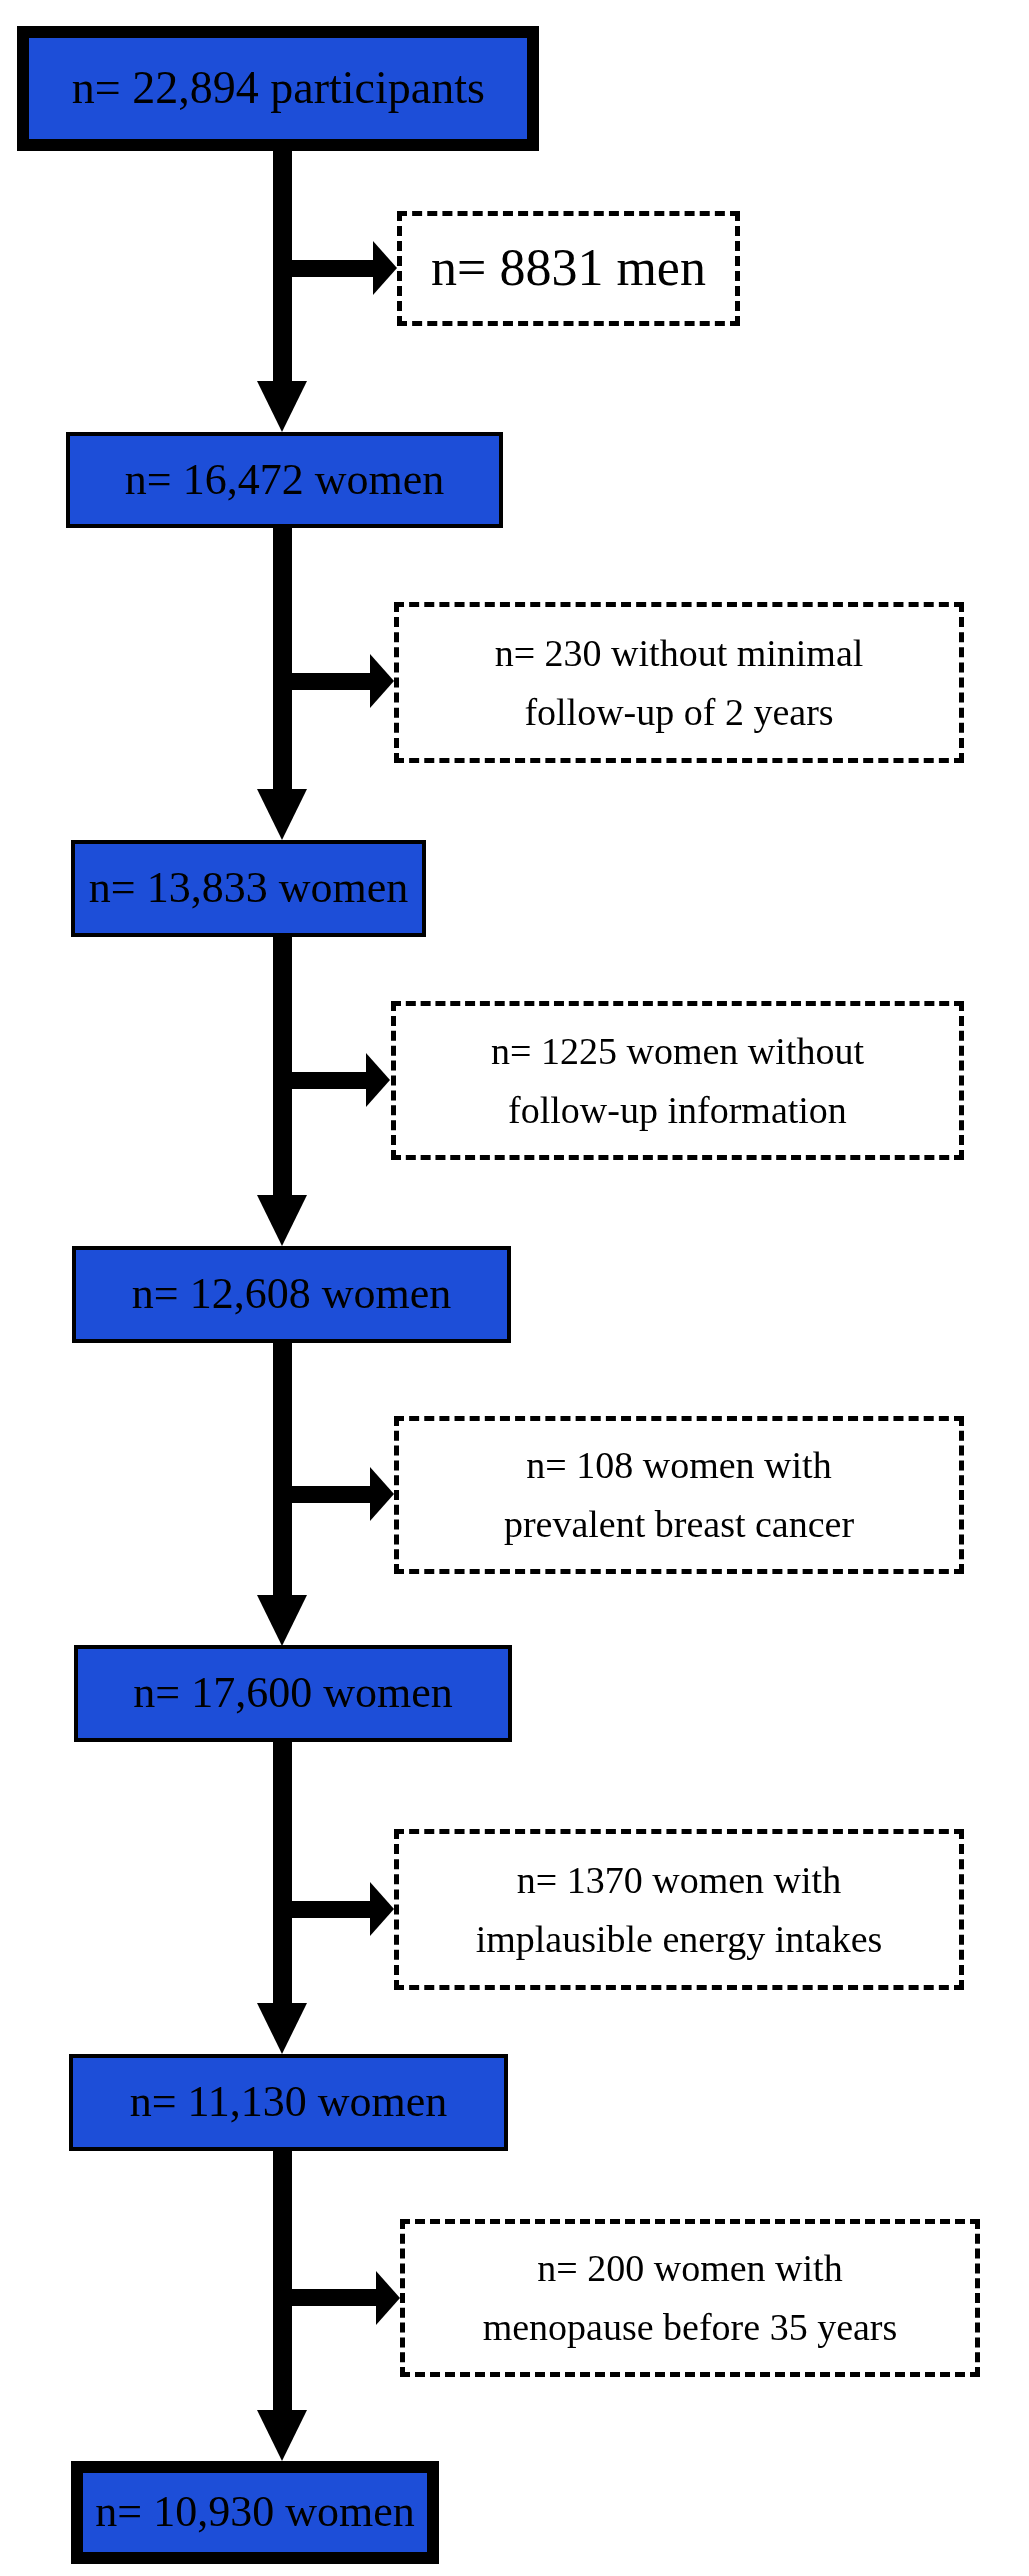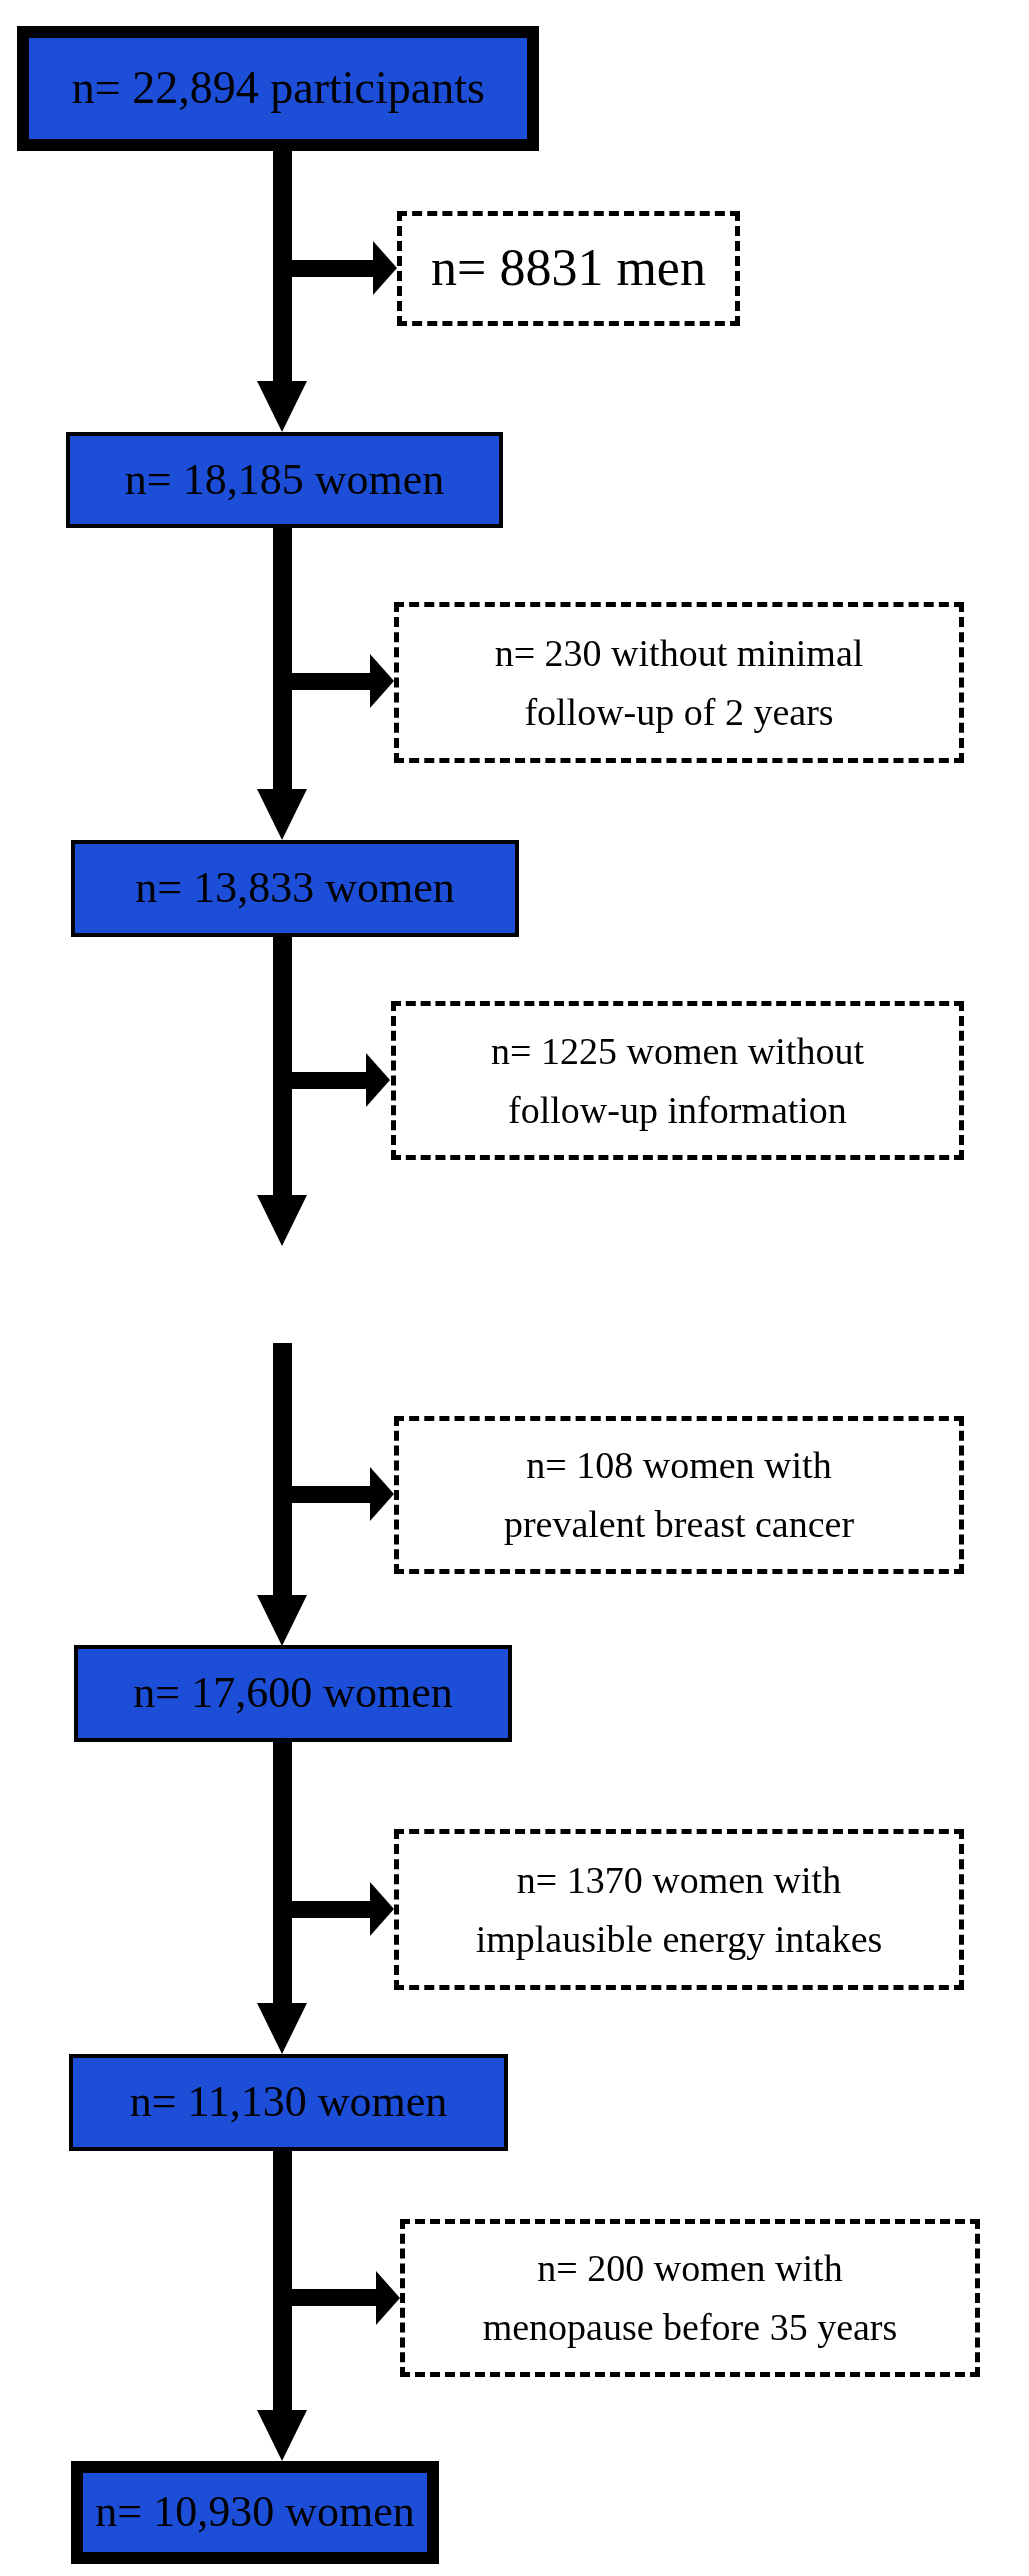--- a/index.html
+++ b/index.html
@@ -60,27 +60,30 @@
 </head>
 <body>
 
 <div class="canvas">
 
   <div class="mbox thick first" style="left:17.4px; top:26px; width:522px; height:125px;">
     <span>n= 22,894 participants</span>
   </div>
 
   <div class="mbox" style="left:66px; top:432px; width:437px; height:96px;">
-    <span>n= 18,185 women</span>
+    <span>n= 16,472 women</span>
   </div>
 
-  <div class="mbox" style="left:71px; top:840px; width:448px; height:97px;">
+  <div class="mbox" style="left:71px; top:840px; width:355px; height:97px;">
     <span>n= 13,833 women</span>
   </div>
 
+  <div class="mbox" style="left:72px; top:1246px; width:439px; height:97px;">
+    <span>n= 12,608 women</span>
+  </div>
 
   <div class="mbox" style="left:74px; top:1645px; width:438px; height:97px;">
     <span>n= 17,600 women</span>
   </div>
 
   <div class="mbox" style="left:69px; top:2054px; width:439px; height:97px;">
     <span>n= 11,130 women</span>
   </div>
 
   <div class="mbox thick" style="left:71px; top:2461px; width:368px; height:103px;">

